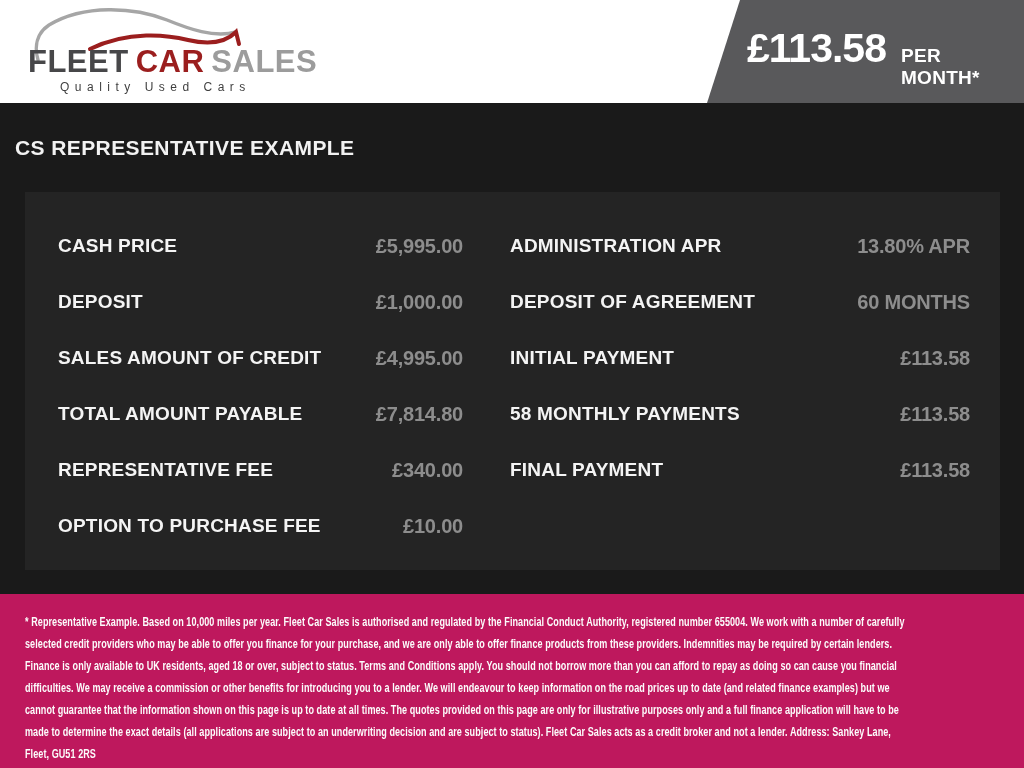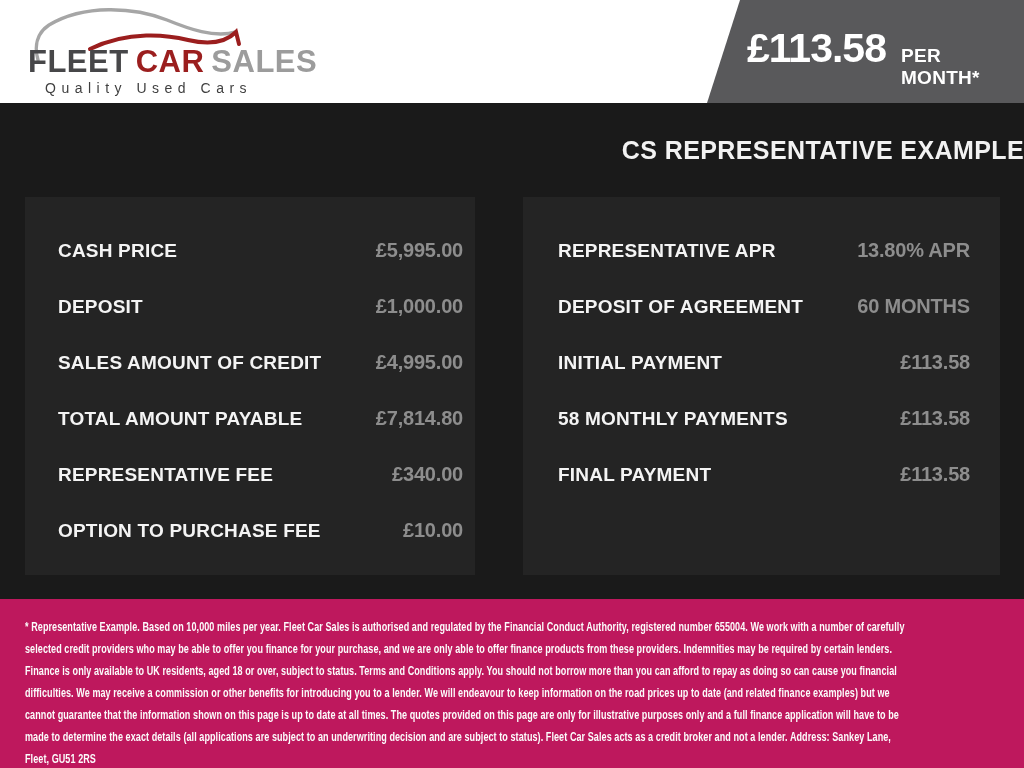--- a/index.html
+++ b/index.html
@@ -17,39 +17,39 @@
   .logo-swoosh{position:absolute;left:0;top:0;width:218px;height:54px;}
   .logo-title{
     position:absolute;left:0;top:38px;
     font-family:Liberation Sans, sans-serif;font-weight:700;
     font-size:31px;letter-spacing:.5px;white-space:nowrap;line-height:1;
   }
   .logo-word1{color:#474749;}
   .logo-word2{color:#9b1e1e;margin-left:7px;}
   .logo-word3{color:#9c9c9c;margin-left:7px;}
   .logo-tagline{
-    position:absolute;left:17px;top:72px;
-    font-size:14px;letter-spacing:5.5px;color:#3f3f3f;white-space:nowrap;
+    position:absolute;left:32px;top:72px;
+    font-size:12px;letter-spacing:5.5px;color:#3f3f3f;white-space:nowrap;
   }
   .price-band{
     position:absolute;top:0;right:0;width:317px;height:103px;
     background:#59595b;
     clip-path:polygon(33px 0,100% 0,100% 100%,0 100%);
     color:#ffffff;
     display:flex;align-items:baseline;
     padding:28px 0 0 40px;box-sizing:border-box;
   }
   .price-value{font-size:41px;font-weight:700;letter-spacing:-1px;line-height:1;}
   .price-suffix{font-size:19px;font-weight:700;margin-left:15px;letter-spacing:.3px;}
   
   .page-heading{
     margin:33px 0 0 15px;
-    font-size:25px;font-weight:700;color:#f2f2f2;letter-spacing:.4px;line-height:1.15;text-align:right;
+    font-size:21px;font-weight:700;color:#f2f2f2;letter-spacing:.4px;line-height:1.15;
   }
-  .panels{display:flex;margin:32px 24px 0 25px;gap:48px;}
+  .panels{display:flex;margin:32px 24px 0 25px;}
   .panel{background:#242424;height:378px;box-sizing:border-box;padding-top:26px;}
   .panel-left{width:450px;flex:none;}
   .panel-right{flex:1;}
   .row{height:56px;display:flex;align-items:center;justify-content:space-between;padding:0 12px 0 33px;}
   .panel-right .row{padding:0 30px 0 35px;}
   .row-label{font-size:19px;font-weight:700;color:#f4f4f4;letter-spacing:.2px;white-space:nowrap;}
   .row-value{font-size:20px;font-weight:700;color:#8d8d8d;letter-spacing:-.2px;white-space:nowrap;}
   
   .footer{flex:1;background:#be185d;margin-top:24px;padding:17px 0 0 25px;overflow:hidden;}
   .footer p{
@@ -105,21 +105,21 @@
       <span class="row-value">£340.00</span>
     </div>
     <div class="row">
       <span class="row-label">OPTION TO PURCHASE FEE</span>
       <span class="row-value">£10.00</span>
     </div>
   </div>
 
   <div class="panel panel-right">
     <div class="row">
-      <span class="row-label">REPRESENTATIVE APR</span>
+      <span class="row-label">ADMINISTRATION APR</span>
       <span class="row-value">13.80% APR</span>
     </div>
     <div class="row">
       <span class="row-label">DEPOSIT OF AGREEMENT</span>
       <span class="row-value">60 MONTHS</span>
     </div>
     <div class="row">
       <span class="row-label">INITIAL PAYMENT</span>
       <span class="row-value">£113.58</span>
     </div>

